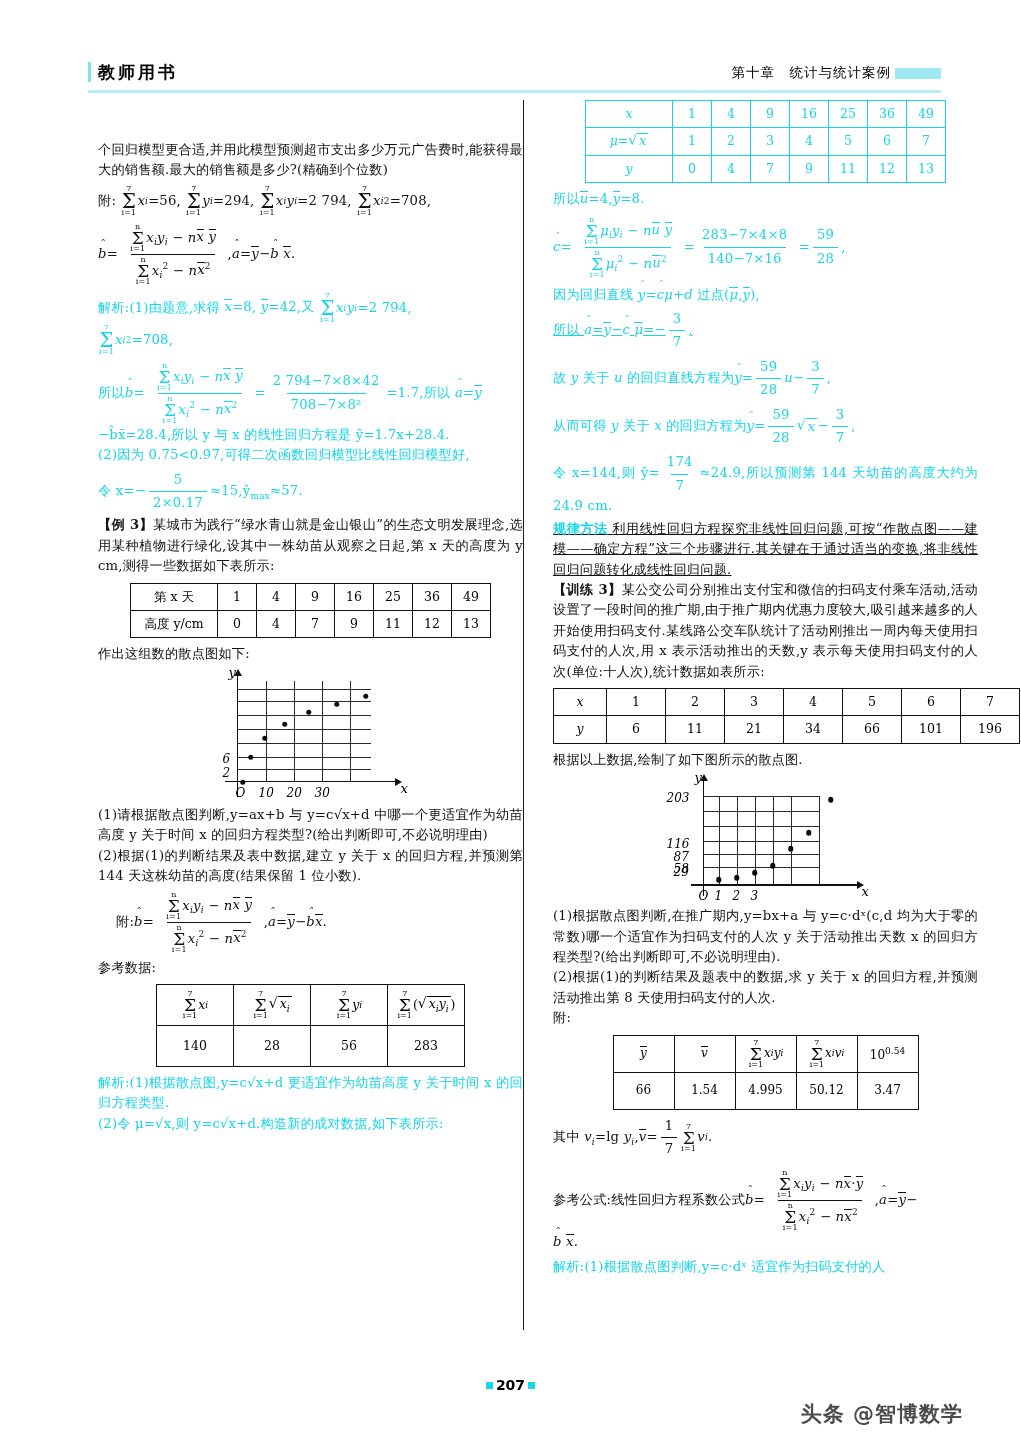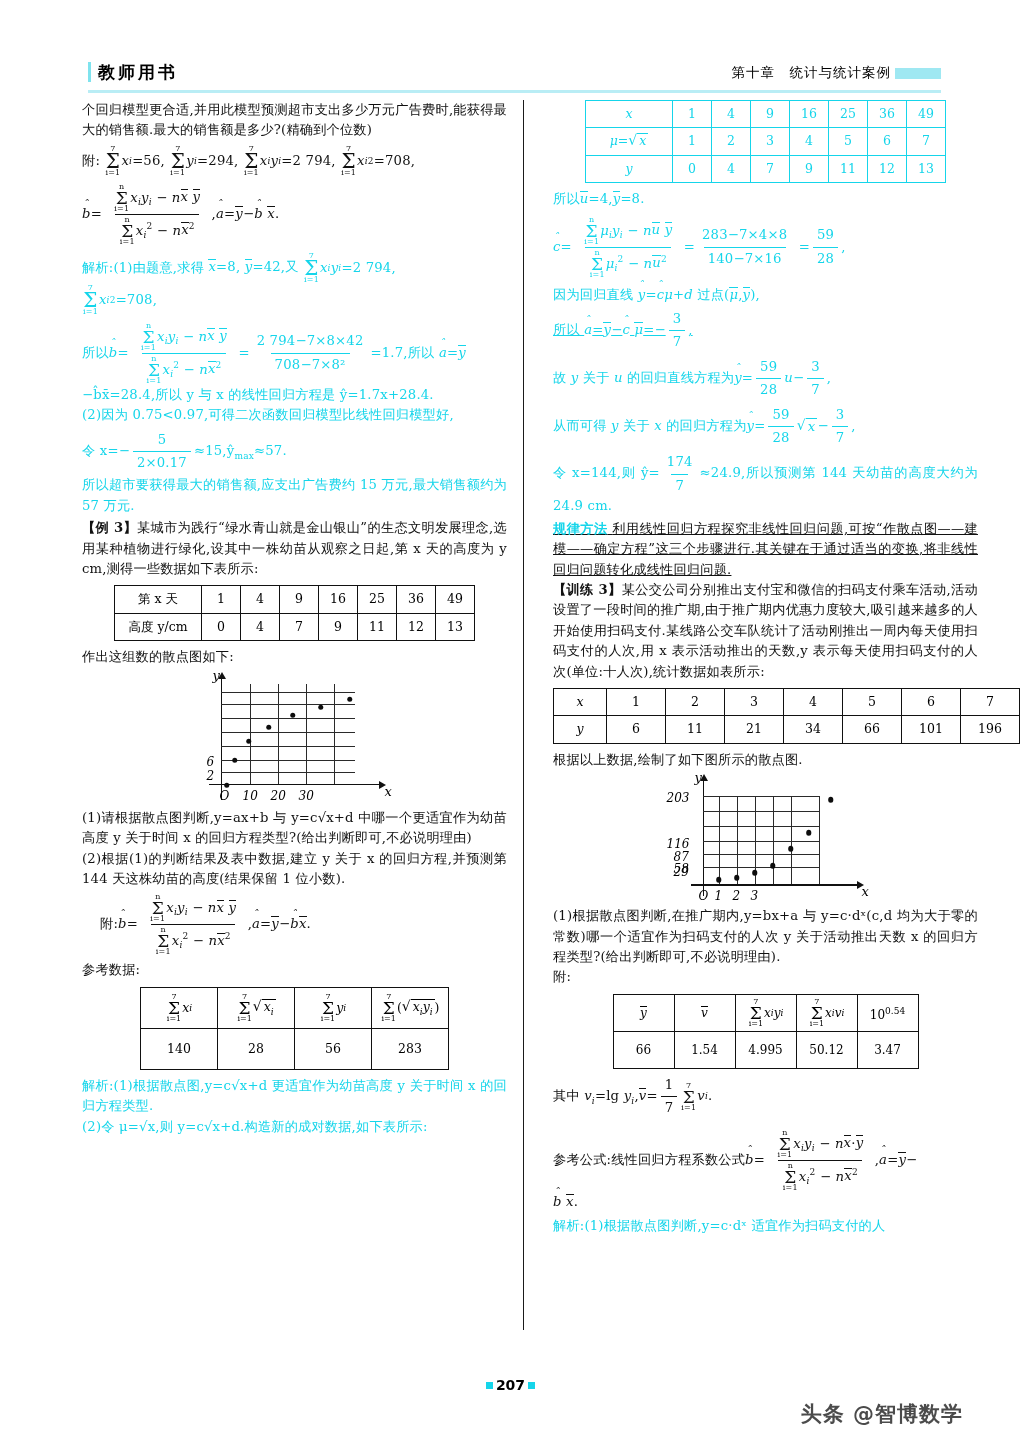--- a/index.html
+++ b/index.html
@@ -67,21 +67,21 @@
   }
 
   
   .col {
     position: absolute;
     top: 100px;
     width: 425px;
     font-size: 13.2px;
     line-height: 20.4px;
   }
-  .col-left  { left: 82px; }
+  .col-left  { left: 98px; margin-top: 40px; }
   .col-right { left: 553px; }
   .col-sep {
     position: absolute;
     left: 523px;
     top: 100px;
     width: 1px;
     height: 1230px;
     background: #1a1a1a;
   }
 
@@ -355,21 +355,20 @@
     <p class="t cy">−b̂x̄=28.4,所以 y 与 x 的线性回归方程是 ŷ=1.7x+28.4.</p>
     <p class="t cy">(2)因为 0.75&lt;0.97,可得二次函数回归模型比线性回归模型好,</p>
 
     <p class="t cy" style="margin-top:4px;">
       <span>令 x=−</span><span class="frac">
         <span class="num">5</span>
         <span class="den">2×0.17</span>
       </span><span>≈15,ŷ</span><sub class="s">max</sub><span>≈57.</span>
     </p>
 
-    <p class="t cy" style="margin-top:2px;">所以超市要获得最大的销售额,应支出广告费约 15 万元,最大销售额约为 57 万元.</p>
 
     <p class="t bk" style="margin-top:2px;">
       <span class="bold">【例 3】</span><span>某城市为践行“绿水青山就是金山银山”的生态文明发展理念,选用某种植物进行绿化,设其中一株幼苗从观察之日起,第 x 天的高度为 y cm,测得一些数据如下表所示:</span>
     </p>
 
     <table class="d">
       <tbody>
           <tr>
         <td class="lbl">第 x 天</td>
         <td>1</td>
@@ -703,20 +702,21 @@
 
       <div class="tk" style="left:54px;top:112px;">1</div>
       <div class="tk" style="left:72px;top:112px;">2</div>
       <div class="tk" style="left:90px;top:112px;">3</div>
       <div class="tk" style="left:38px;top:112px;">O</div>
       <div class="axlabel" style="left:34px;top:-6px;">y</div>
       <div class="axlabel" style="left:201px;top:108px;">x</div>
     </div>
 
     <p class="t bk" style="margin-top:4px;">(1)根据散点图判断,在推广期内,y=bx+a 与 y=c·dˣ(c,d 均为大于零的常数)哪一个适宜作为扫码支付的人次 y 关于活动推出天数 x 的回归方程类型?(给出判断即可,不必说明理由).</p>
+    <p class="t bk">(2)根据(1)的判断结果及题表中的数据,求 y 关于 x 的回归方程,并预测活动推出第 8 天使用扫码支付的人次.</p>
     <p class="t bk">附:</p>
 
     <table class="d fu">
       <tbody>
           <tr>
         <td><span class="ovl it">y</span></td>
         <td><span class="ovl it">v</span></td>
         <td>
           <span class="mrow">
                 <span class="sum sm">

